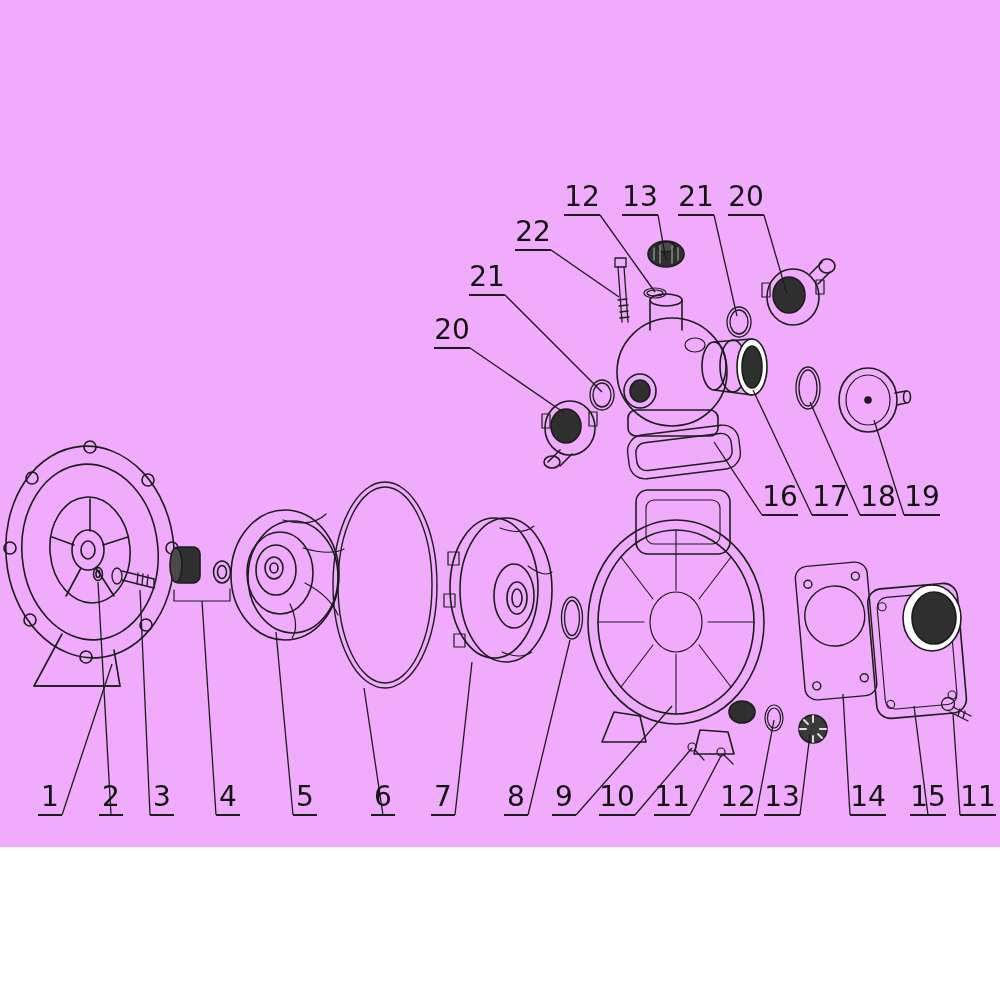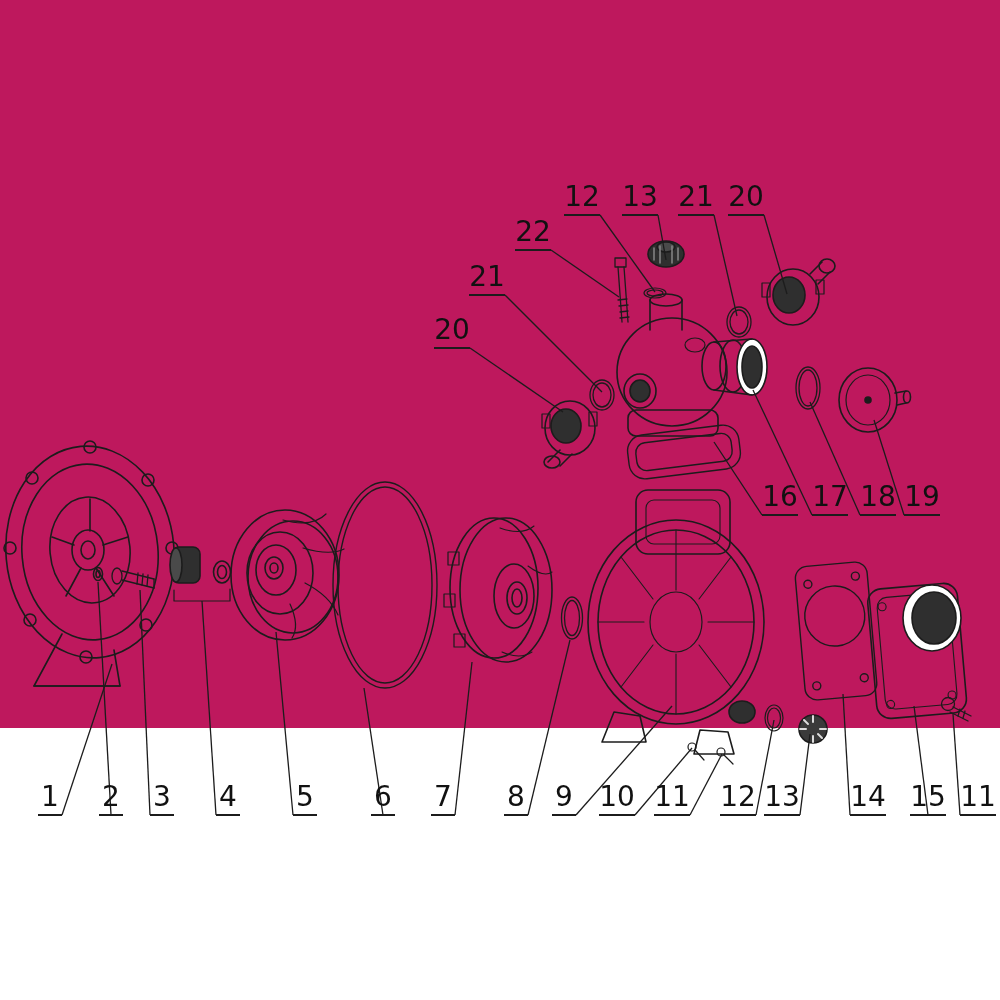--- a/index.html
+++ b/index.html
@@ -1,20 +1,20 @@
 <!DOCTYPE html>
 <html><head>
 <meta charset="utf-8">
 <style>
   html,body{margin:0;padding:0;}
   body{
     width:1000px;height:1000px;background:#ffffff;overflow:hidden;
     font-family:"DejaVu Sans",sans-serif;
   }
-  .stage{position:relative;width:1000px;height:728px;background:#be185d;}
+  .stage{position:relative;width:1000px;height:847px;background:#f0abfc;}
   svg{display:block;}
   .callout-num{
     font-family:"DejaVu Sans",sans-serif;
     font-size:28px;
     fill:#111111;
   }
 </style>
 </head>
 <body>
 

